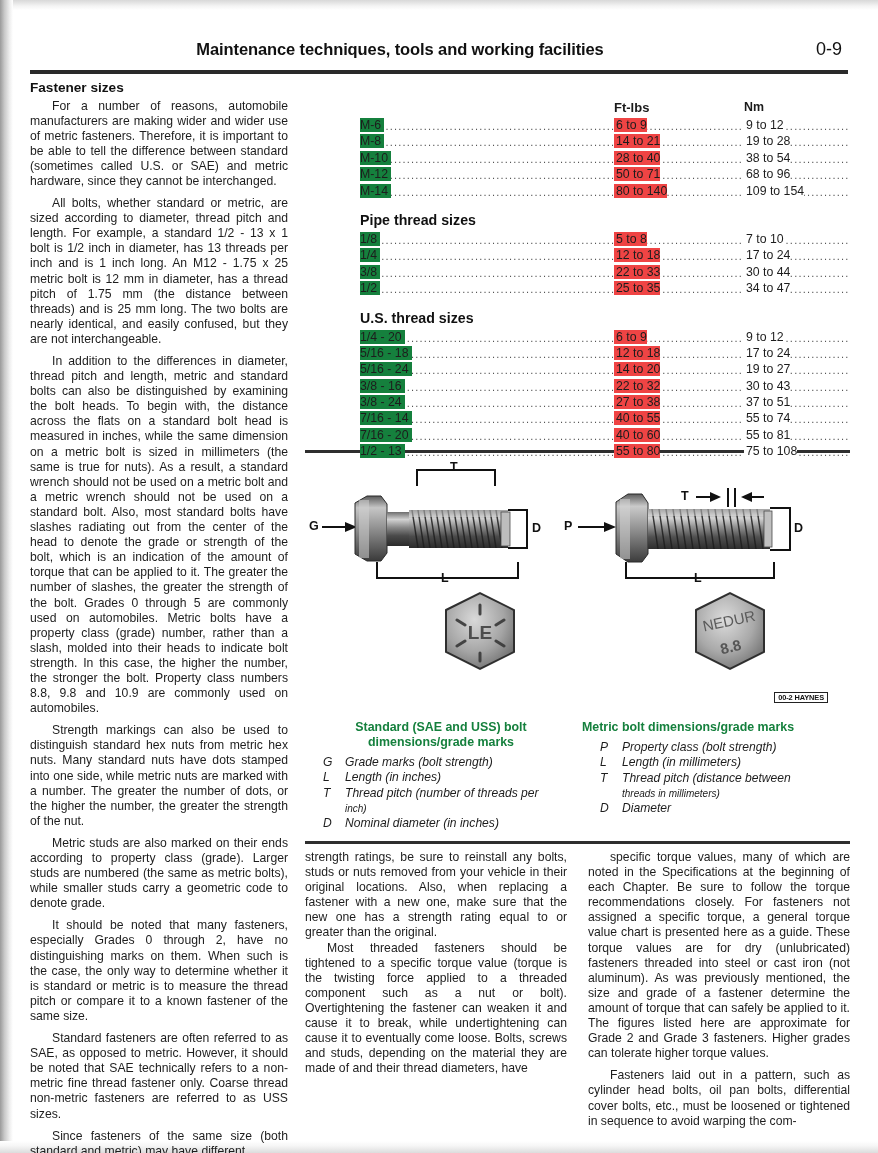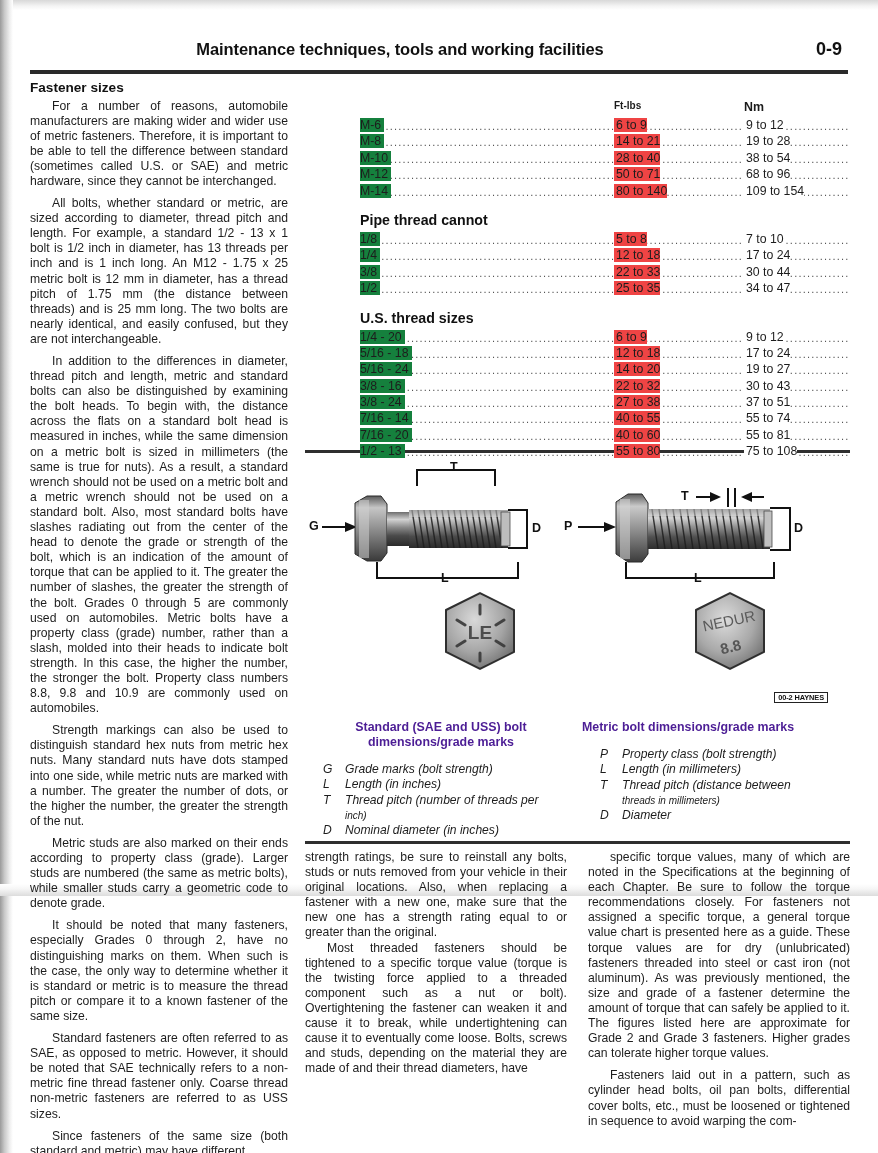--- a/index.html
+++ b/index.html
@@ -20,35 +20,35 @@
     background: linear-gradient(to right, #9a9a9a 0%, #c9c9c9 35%, #efefef 75%, #ffffff 100%);
   }
   .scan-edge-top {
     position: absolute; left: 0; top: 0; width: 878px; height: 10px;
     background: linear-gradient(to bottom, #d8d8d8 0%, #f4f4f4 60%, #ffffff 100%);
   }
   .scan-edge-bottom {
     position: absolute; left: 0; bottom: 0; width: 878px; height: 12px;
     background: linear-gradient(to top, #dcdcdc 0%, #f6f6f6 60%, #ffffff 100%);
   }
-  .page { position: absolute; left: 0; top: 0; width: 878px; height: 896px; padding-left: 20px; }
+  .page { position: absolute; left: 0; top: 0; width: 878px; height: 1153px; padding-left: 20px; }
 
   
   .header {
     position: absolute; left: 30px; top: 40px; width: 820px; height: 26px;
   }
   .header-title {
     position: absolute; left: 0; top: 0; width: 740px;
     text-align: center;
     font-size: 16.5px; font-weight: bold; letter-spacing: -0.1px;
     color: #111;
   }
   .header-page {
     position: absolute; right: 8px; top: -1px;
-    font-size: 18px; font-weight: bold; color: #111;
+    font-size: 18px; font-weight: normal; color: #111;
   }
   .header-rule {
     position: absolute; left: 30px; top: 70px; width: 818px; height: 4px;
     background: #2a2a2a;
   }
 
   
   .col { position: absolute; }
   p.body {
     margin: 0 0 0 0;
@@ -73,21 +73,21 @@
   
   #tables { left: 360px; top: 100px; width: 490px; }
   .table-block { margin-bottom: 2px; }
   .table-title {
     font-size: 14.2px; font-weight: bold; color: #111;
     margin: 0 0 3px 0; line-height: 17px;
   }
   .table-head-row {
     position: relative; height: 17px; margin-bottom: 1px;
   }
-  .th-ftlbs { position: absolute; left: 254px; top: 0; font-size: 10px; font-weight: bold; }
+  .th-ftlbs { position: absolute; left: 254px; top: 0; font-size: 13px; font-weight: bold; }
   .th-nm    { position: absolute; left: 384px; top: 0; font-size: 12.4px; font-weight: bold; }
   .trow {
     position: relative; height: 16.4px; font-size: 12.3px; color: #1d1d1d;
   }
   .trow .size {
     position: absolute; left: 0; top: 0; white-space: nowrap; background: #15803d; padding-right: 3px; z-index: 2;
   }
   .trow .leader {
     position: absolute; left: 0; right: 0; top: 0; height: 16.4px;
     overflow: hidden; color: #555; letter-spacing: 1.2px; font-size: 11px;
@@ -119,22 +119,22 @@
     font-size: 7.4px; font-weight: bold; letter-spacing: -0.1px; color: #111;
     background: #fff;
   }
 
   
   #captions { left: 305px; top: 720px; width: 545px; }
   .cap-half { position: absolute; top: 0; width: 272px; }
   .cap-half.left { left: 0; }
   .cap-half.right { left: 277px; }
   .cap-title {
-    font-size: 12.4px; font-weight: bold; color: #4c1d95; line-height: 15px;
-    margin-bottom: 12px;
+    font-size: 12.4px; font-weight: bold; color: #15803d; line-height: 15px;
+    margin-bottom: 5px;
   }
   .cap-title.center { text-align: center; padding: 0 14px; }
   .legend-row { position: relative; font-size: 12.1px; line-height: 15.3px; font-style: italic; color: #1d1d1d; padding-left: 40px; }
   .legend-row .key {
     position: absolute; left: 18px; top: 0; font-style: italic; font-weight: normal;
   }
   .legend-cont { padding-left: 40px; font-style: italic; font-size: 10px; line-height: 15.3px; }
 
   
   #bottom-mid { left: 305px; top: 850px; width: 262px; }
@@ -201,21 +201,21 @@
         </div>
         <div class="trow">
           <span class="leader">........................................................................................................................</span>
           <span class="size">M-14</span>
           <span class="ftlbs">80 to 140</span>
           <span class="nm">109 to 154</span>
         </div>
       </div>
       <div class="table-gap"></div>
       <div class="table-block">
-        <div class="table-title">Pipe thread cannot</div>
+        <div class="table-title">Pipe thread sizes</div>
         <div class="trow">
           <span class="leader">........................................................................................................................</span>
           <span class="size">1/8</span>
           <span class="ftlbs">5 to 8</span>
           <span class="nm">7 to 10</span>
         </div>
         <div class="trow">
           <span class="leader">........................................................................................................................</span>
           <span class="size">1/4</span>
           <span class="ftlbs">12 to 18</span>

